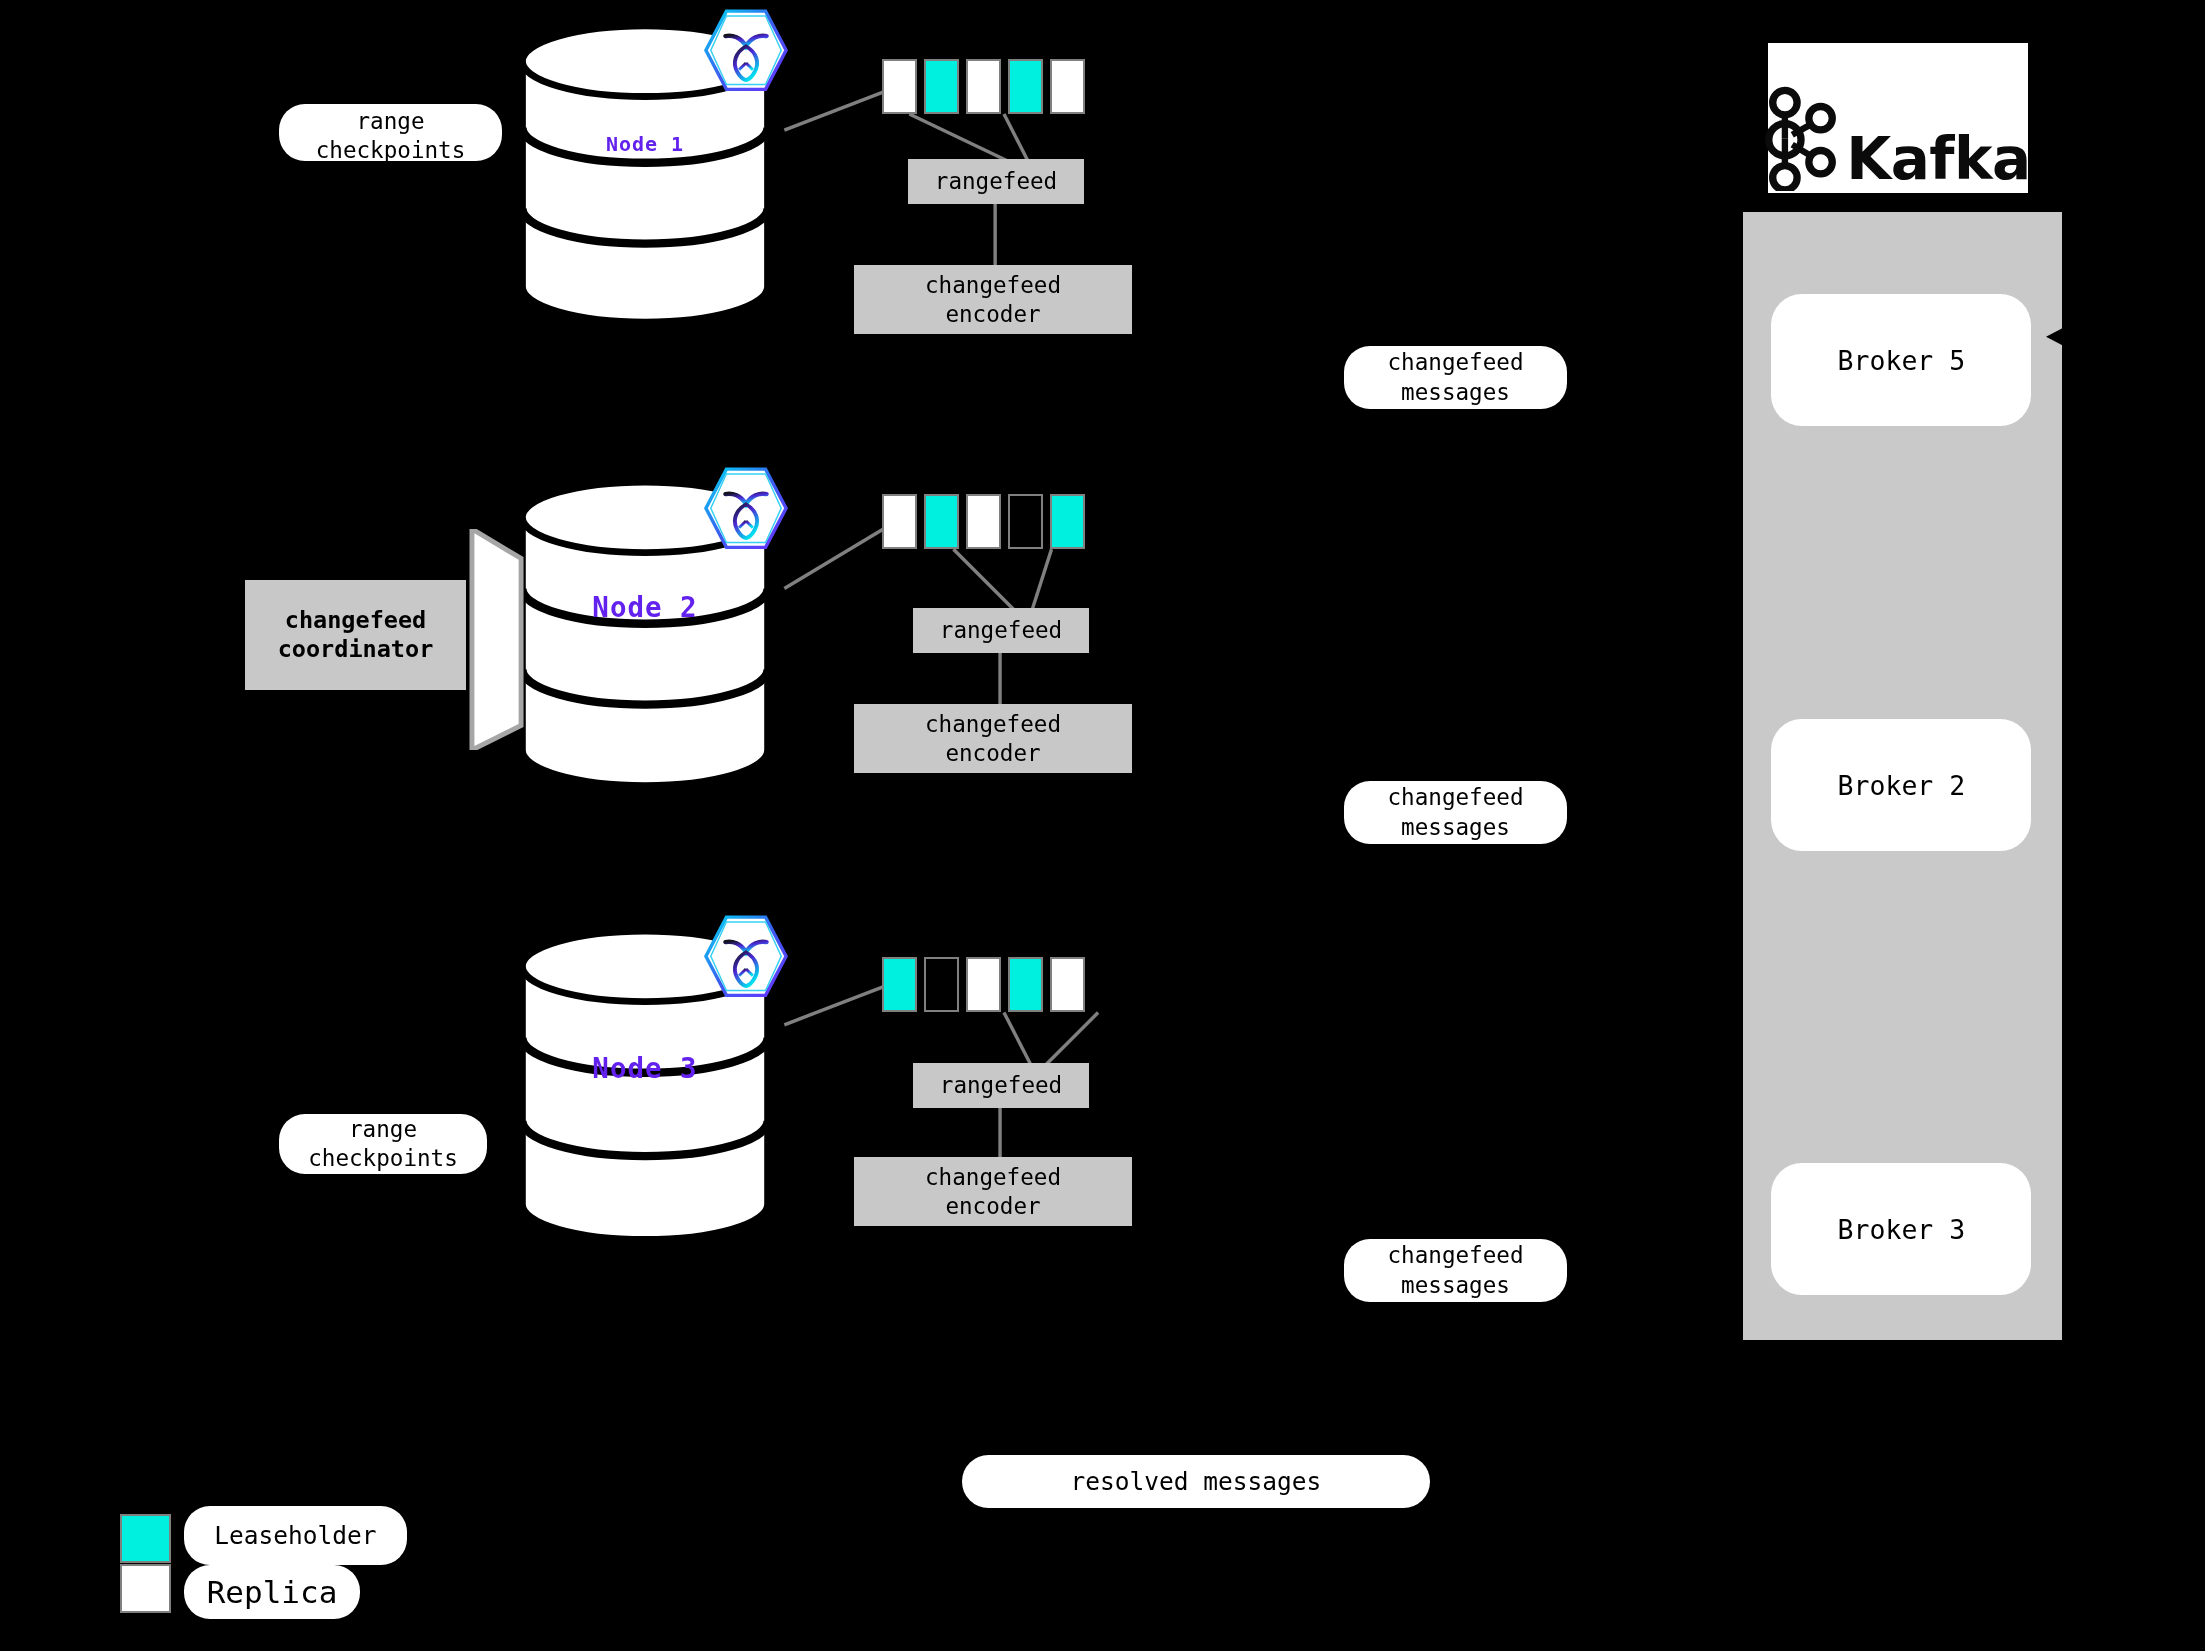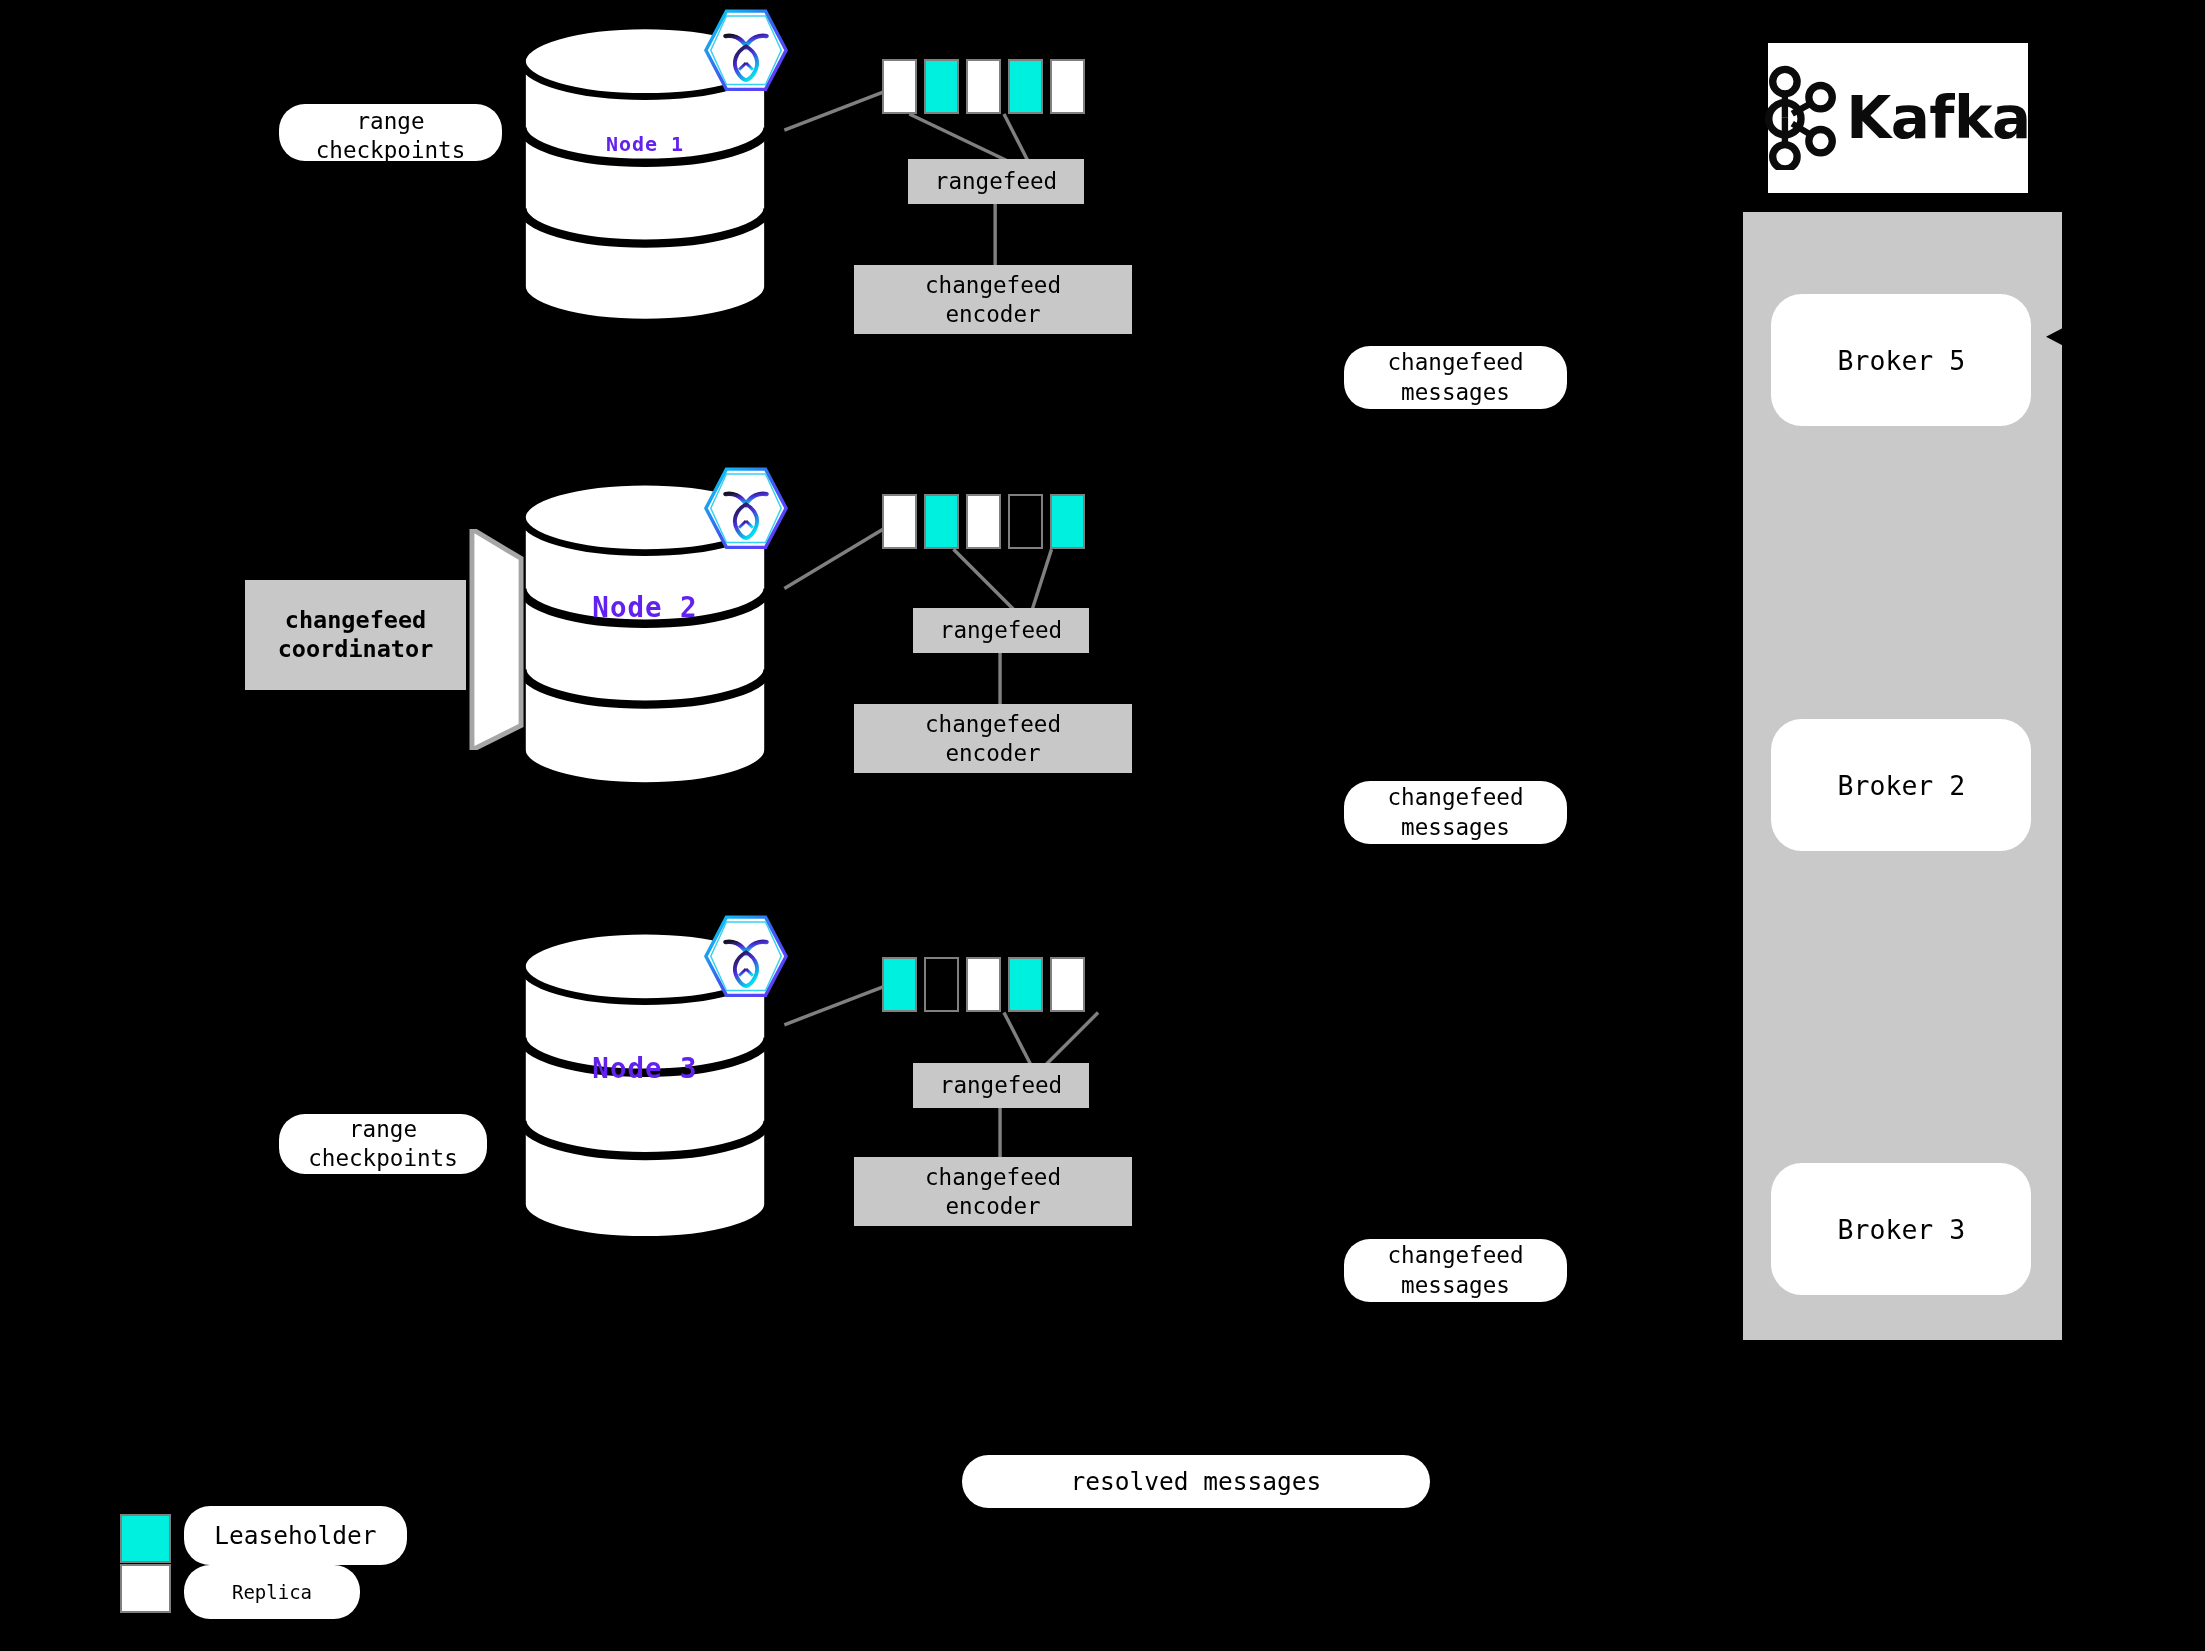--- a/index.html
+++ b/index.html
@@ -54,21 +54,21 @@
     display:flex;align-items:flex-start;justify-content:center;
     text-align:center;line-height:1.3;
     font-family:"DejaVu Sans Mono", monospace;
     white-space:pre-line;overflow:hidden;border-radius:26px;
   }
   .wbox.center{align-items:center;}
 
   
   .kafka-logo{
     position:absolute;background:#FFFFFF;
-    display:flex;align-items:center;justify-content:center;gap:7px;
+    display:flex;align-items:flex-end;justify-content:center;gap:7px;
   }
   .kafka-word{
     font-family:"DejaVu Sans", sans-serif;font-weight:bold;color:#0b0b0b;
     letter-spacing:-0.5px;
   }
   .broker-panel{position:absolute;background:#C9C9C9;}
   .broker{
     position:absolute;background:#FFFFFF;border-radius:31px;
     display:flex;align-items:center;justify-content:center;
     color:#000;font-family:"DejaVu Sans Mono", monospace;
@@ -299,17 +299,17 @@
     <svg width="22.6" height="25.5" viewBox="0 0 46 52">
       <polygon points="0,26 42,4 34,26 42,48" fill="#000"></polygon>
     </svg>
   </div>
 
   <div>
     <div class="legend-swatch" style="left:120px;top:1514px;width:51px;height:49px;background:#00F0E0;"></div>
     <div class="wbox center" style="left:184px;top:1506px;width:223px;height:59px;font-size:24.5px;">Leaseholder</div>
 
     <div class="legend-swatch" style="left:120px;top:1564px;width:51px;height:49px;background:#FFFFFF;"></div>
-    <div class="wbox center" style="left:184px;top:1565px;width:176px;height:54px;font-size:19px;">Replica</div>
+    <div class="wbox center" style="left:184px;top:1565px;width:176px;height:54px;font-size:31px;">Replica</div>
   </div>
 
 </div>
 
 
 </body></html>

